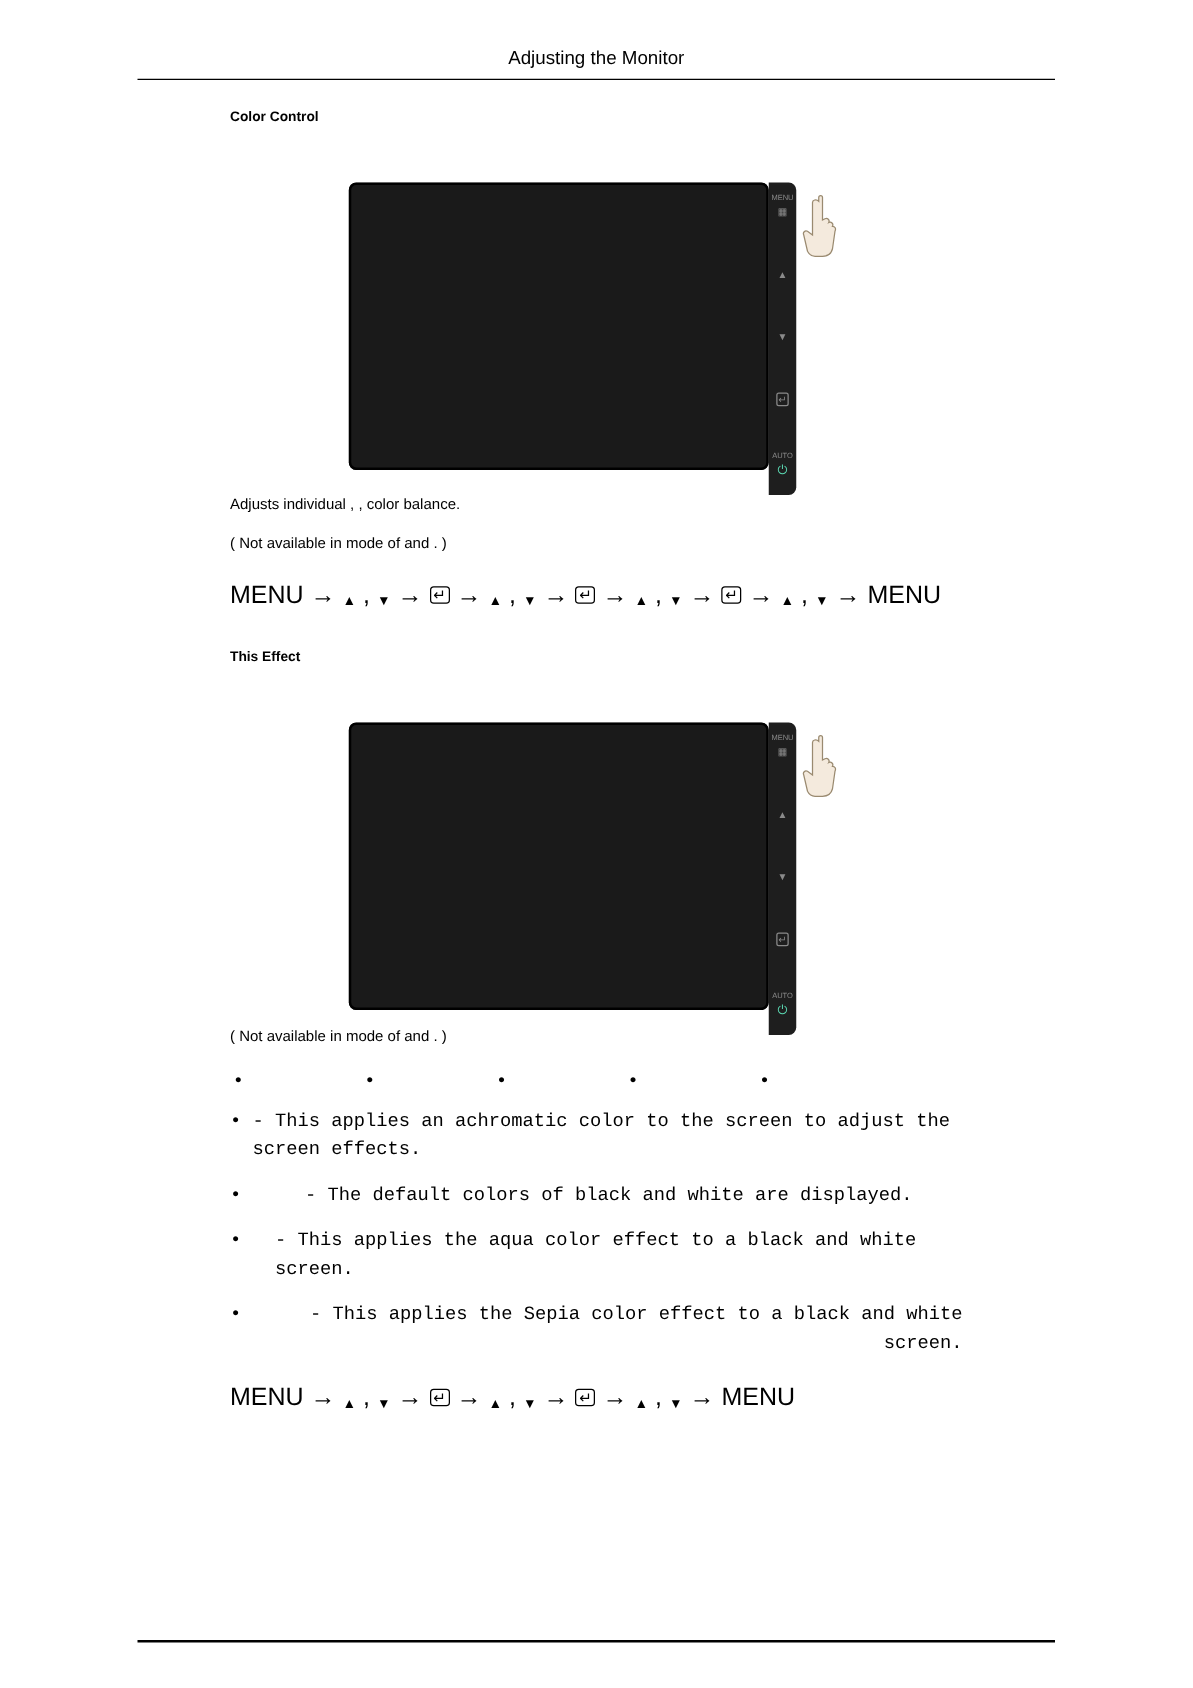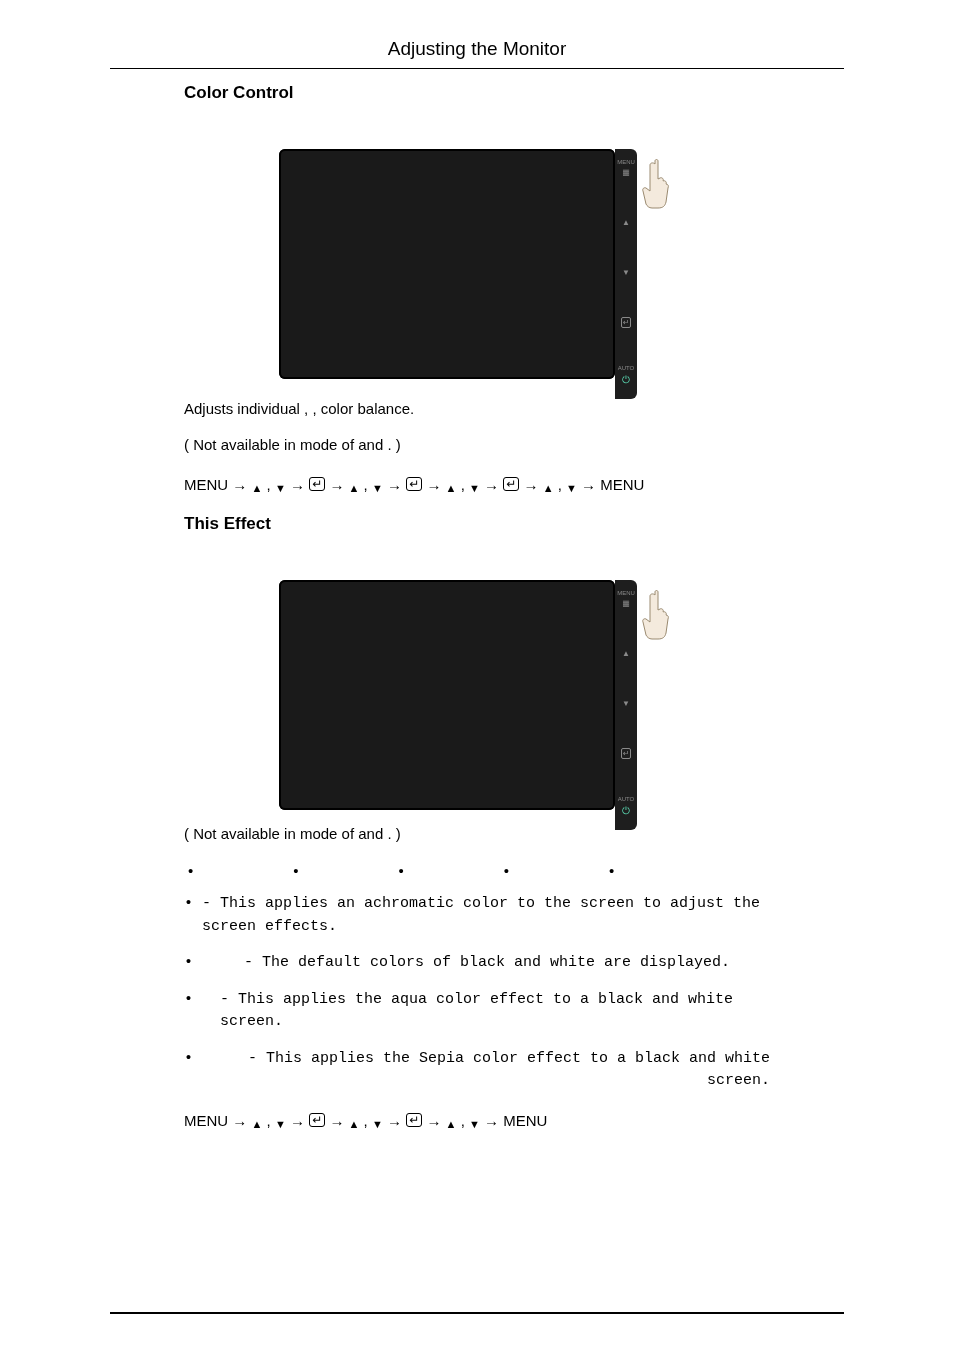--- a/index.html
+++ b/index.html
@@ -1,45 +1,45 @@
 <!DOCTYPE html>
 <html><head>
 <meta charset="utf-8">
 <style>
   html,body{margin:0;padding:0;background:#fff;font-family:Arial,Helvetica,sans-serif;color:#000;font-size:16px;}
   .page{width:954px;height:1350px;margin:0 auto;position:relative;}
-  .header{padding:38px 120px 8px;text-align:center;font-size:19px;}
+  .header{padding:38px 120px 8px;text-align:center;font-size:15px;}
   .hr{border:none;border-top:1px solid #000;margin:0 110px;}
   .content{padding:0 184px;}
   .figure{margin:46px auto 0;width:396px;height:230px;position:relative;}
   .monitor{position:absolute;left:0;top:0;width:336px;height:230px;background:#1a1a1a;border-radius:6px;box-shadow:inset 0 0 0 2px #000;}
   .screen{position:absolute;left:14px;top:14px;right:14px;bottom:28px;border-radius:2px;
     background:
       radial-gradient(ellipse at 50% 55%, #8b8070 0%, #6b6050 6%, transparent 7%),
       linear-gradient(180deg,#4a7aa0 0%,#6a9ac0 20%,#89a88a 35%,#5d8040 55%,#3d5d28 80%,#28401a 100%);
     position:relative;overflow:hidden;}
   .side-panel{position:absolute;right:38px;top:0;width:22px;height:230px;background:#1e1e1e;border-radius:0 6px 6px 0;display:flex;flex-direction:column;justify-content:space-between;padding:10px 0;}
   .sp-btn{display:block;margin:4px auto;font-size:8px;color:#8a8a8a;text-align:center;line-height:1;}
   .sp-btn.up::before{content:"▲";}
   .sp-btn.down::before{content:"▼";}
   .sp-btn.enter::before{content:"↵";border:1px solid #8a8a8a;border-radius:2px;padding:0 1px;}
   .sp-btn.pwr{color:#5ad6b0;font-size:10px;}
   .sp-btn.pwr::before{content:"⏻";}
   .sp-lbl{font-size:6px;color:#8a8a8a;text-align:center;}
   .hand{position:absolute;right:-2px;top:8px;width:36px;height:56px;}
   .hand svg{width:100%;height:100%;}
-  .para{margin:18px 0 0;font-size:15px;line-height:1.6;}
+  .para{margin:18px 0 0;font-size:12px;line-height:1.6;}
   .para.indent{margin-top:12px;}
-  .key-seq{margin:14px 0 0;font-size:15px;line-height:1.8;}
+  .key-seq{margin:14px 0 0;font-size:20px;line-height:1.8;}
   .glyph{display:inline-block;vertical-align:-2px;}
   .enter-box{display:inline-block;border:1px solid #000;border-radius:3px;font-size:12px;line-height:1;padding:0 2px 0;position:relative;top:-2px;}
   .enter-box::before{content:"↵";}
   .up-tri::before{content:"▲";font-size:11px;}
   .dn-tri::before{content:"▼";font-size:11px;}
-  .section-title{margin:14px 0 0;font-size:17px;font-weight:bold;}
+  .section-title{margin:24px 0 0;font-size:11px;font-weight:bold;}
   .dot-line{margin:16px 0 0;font-size:15px;display:flex;gap:100px;padding-left:4px;}
   .dot-line span::before{content:"• ";}
   .bullets{margin:14px 0 0;padding:0;list-style:none;font-size:15px;}
   .bullets li{margin:14px 0;padding-left:18px;position:relative;line-height:1.5;font-family:Liberation Mono, monospace;}
   .bullets li::before{content:"•";position:absolute;left:0;}
   .spacer{height:60px;}
   .footer-line{position:absolute;bottom:36px;left:110px;right:110px;border-top:2px solid #000;}
 </style>
 </head>
 <body>

